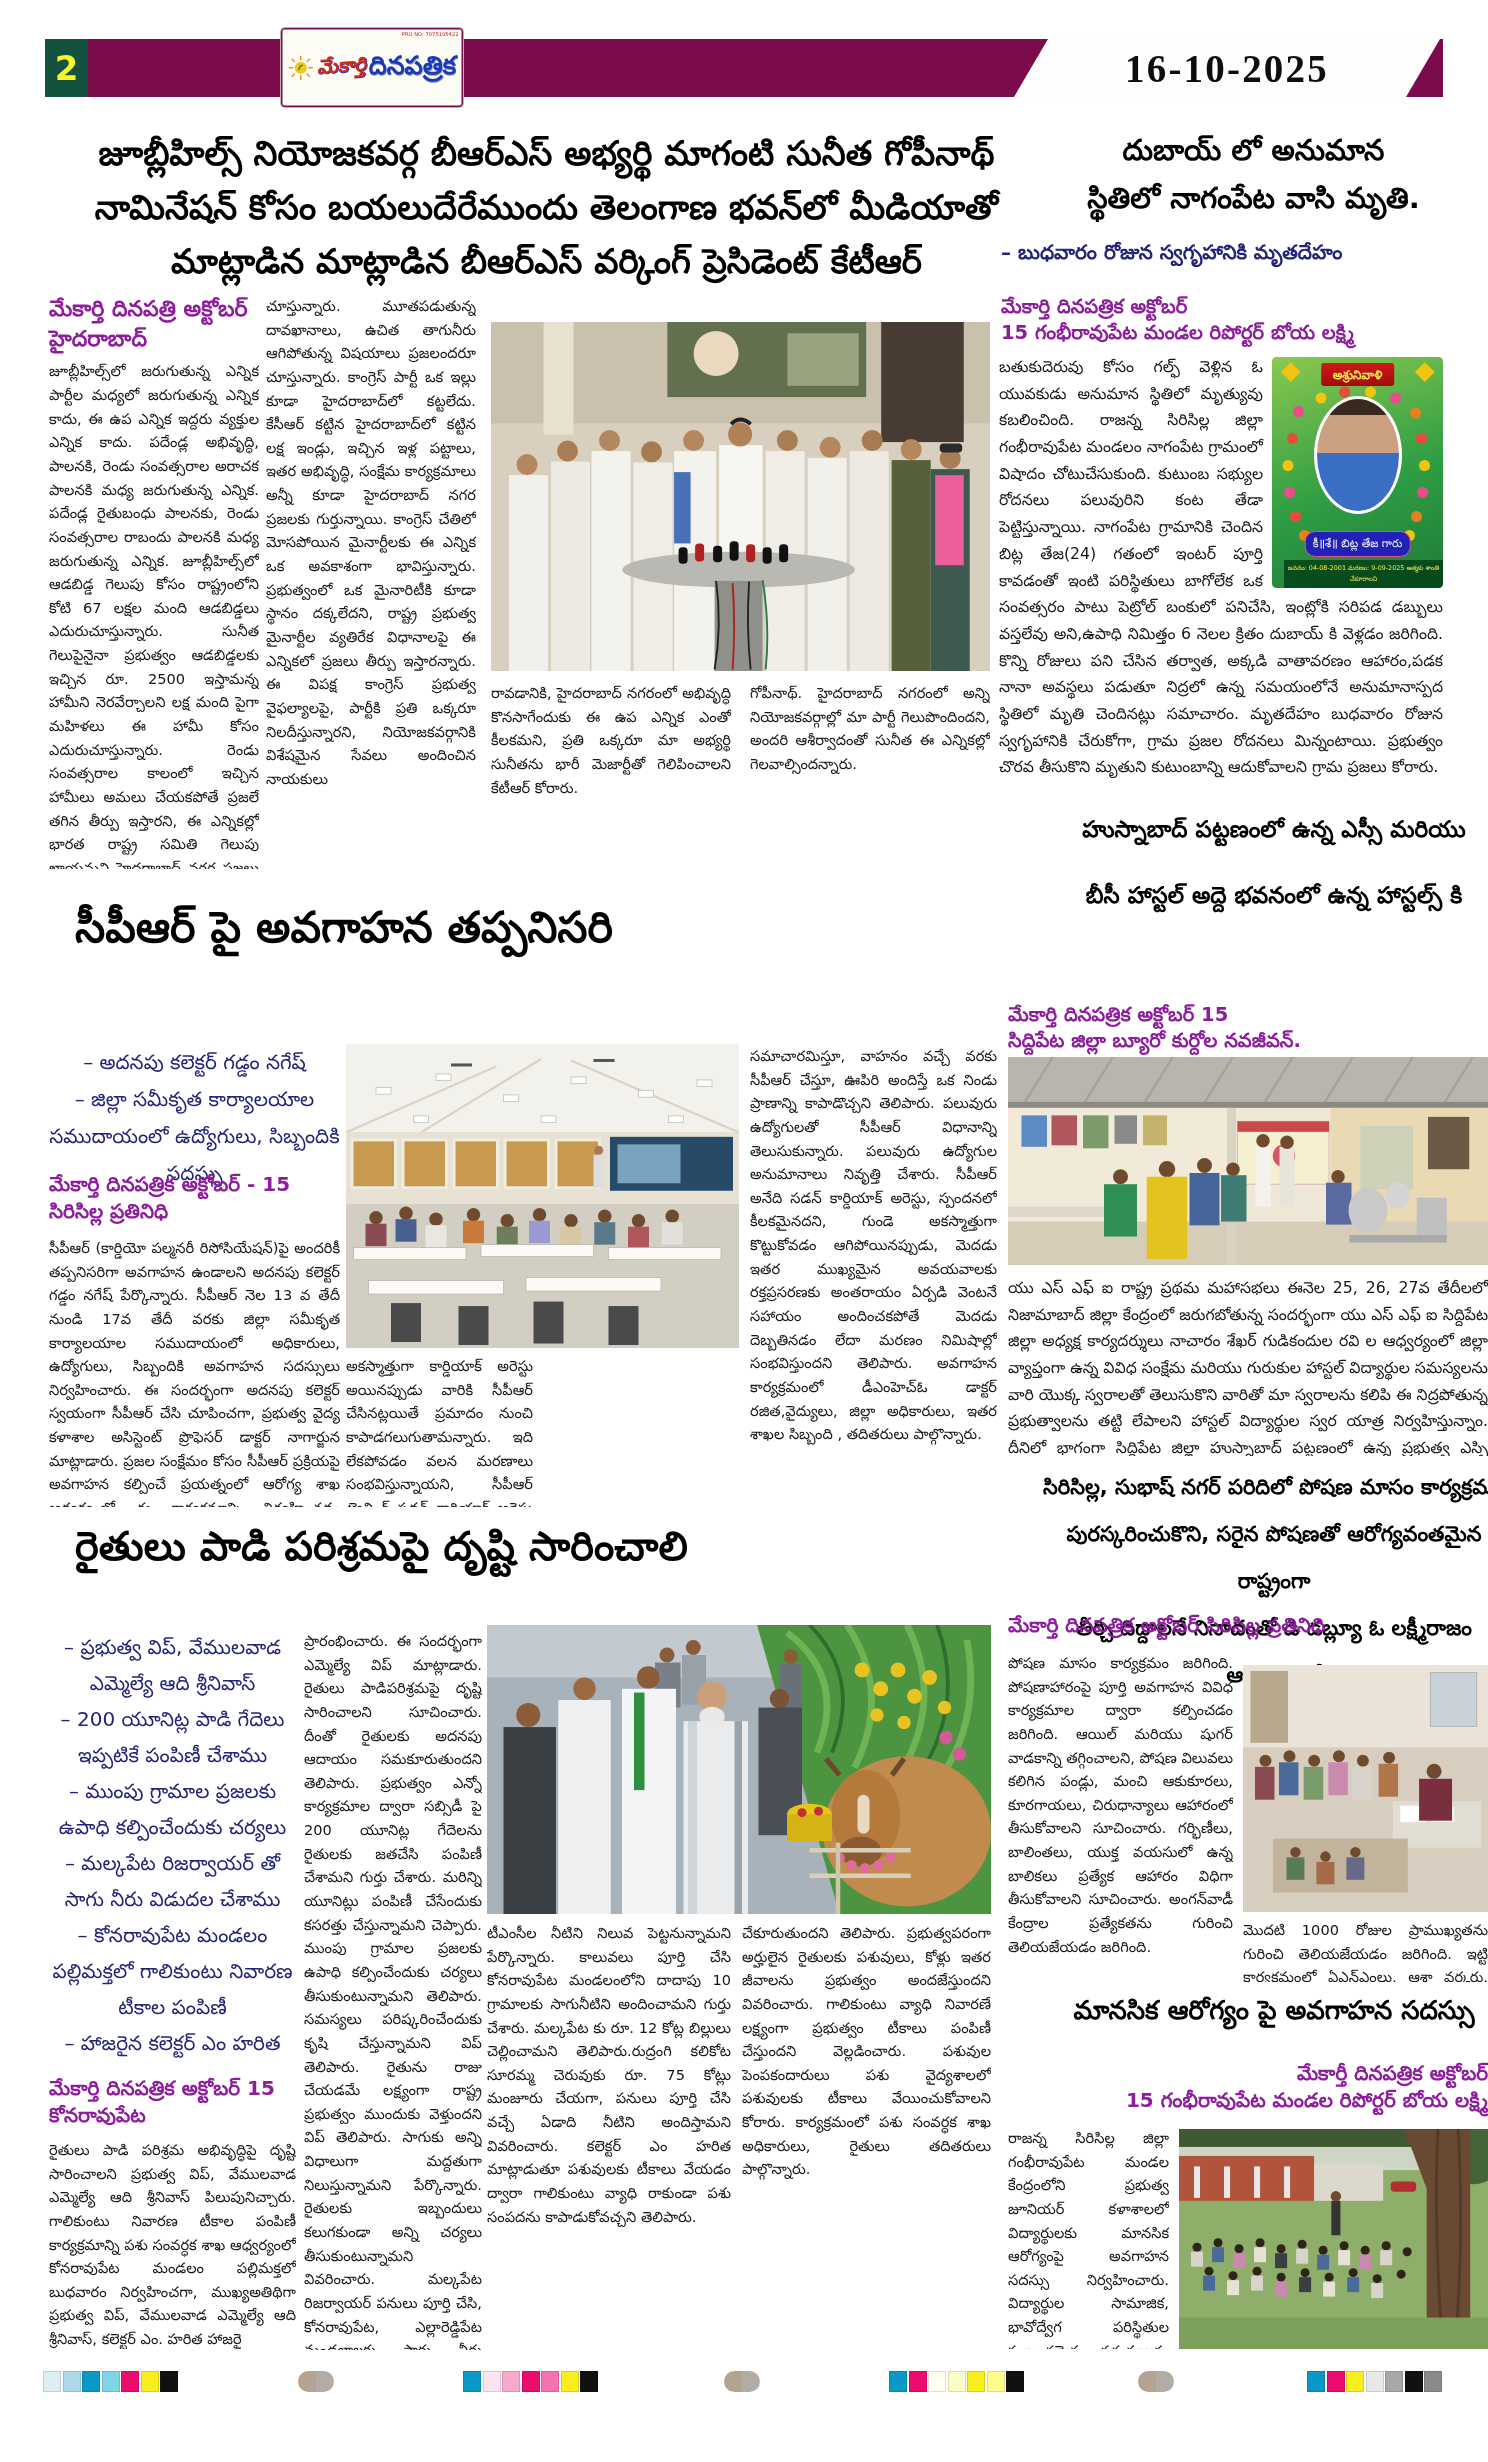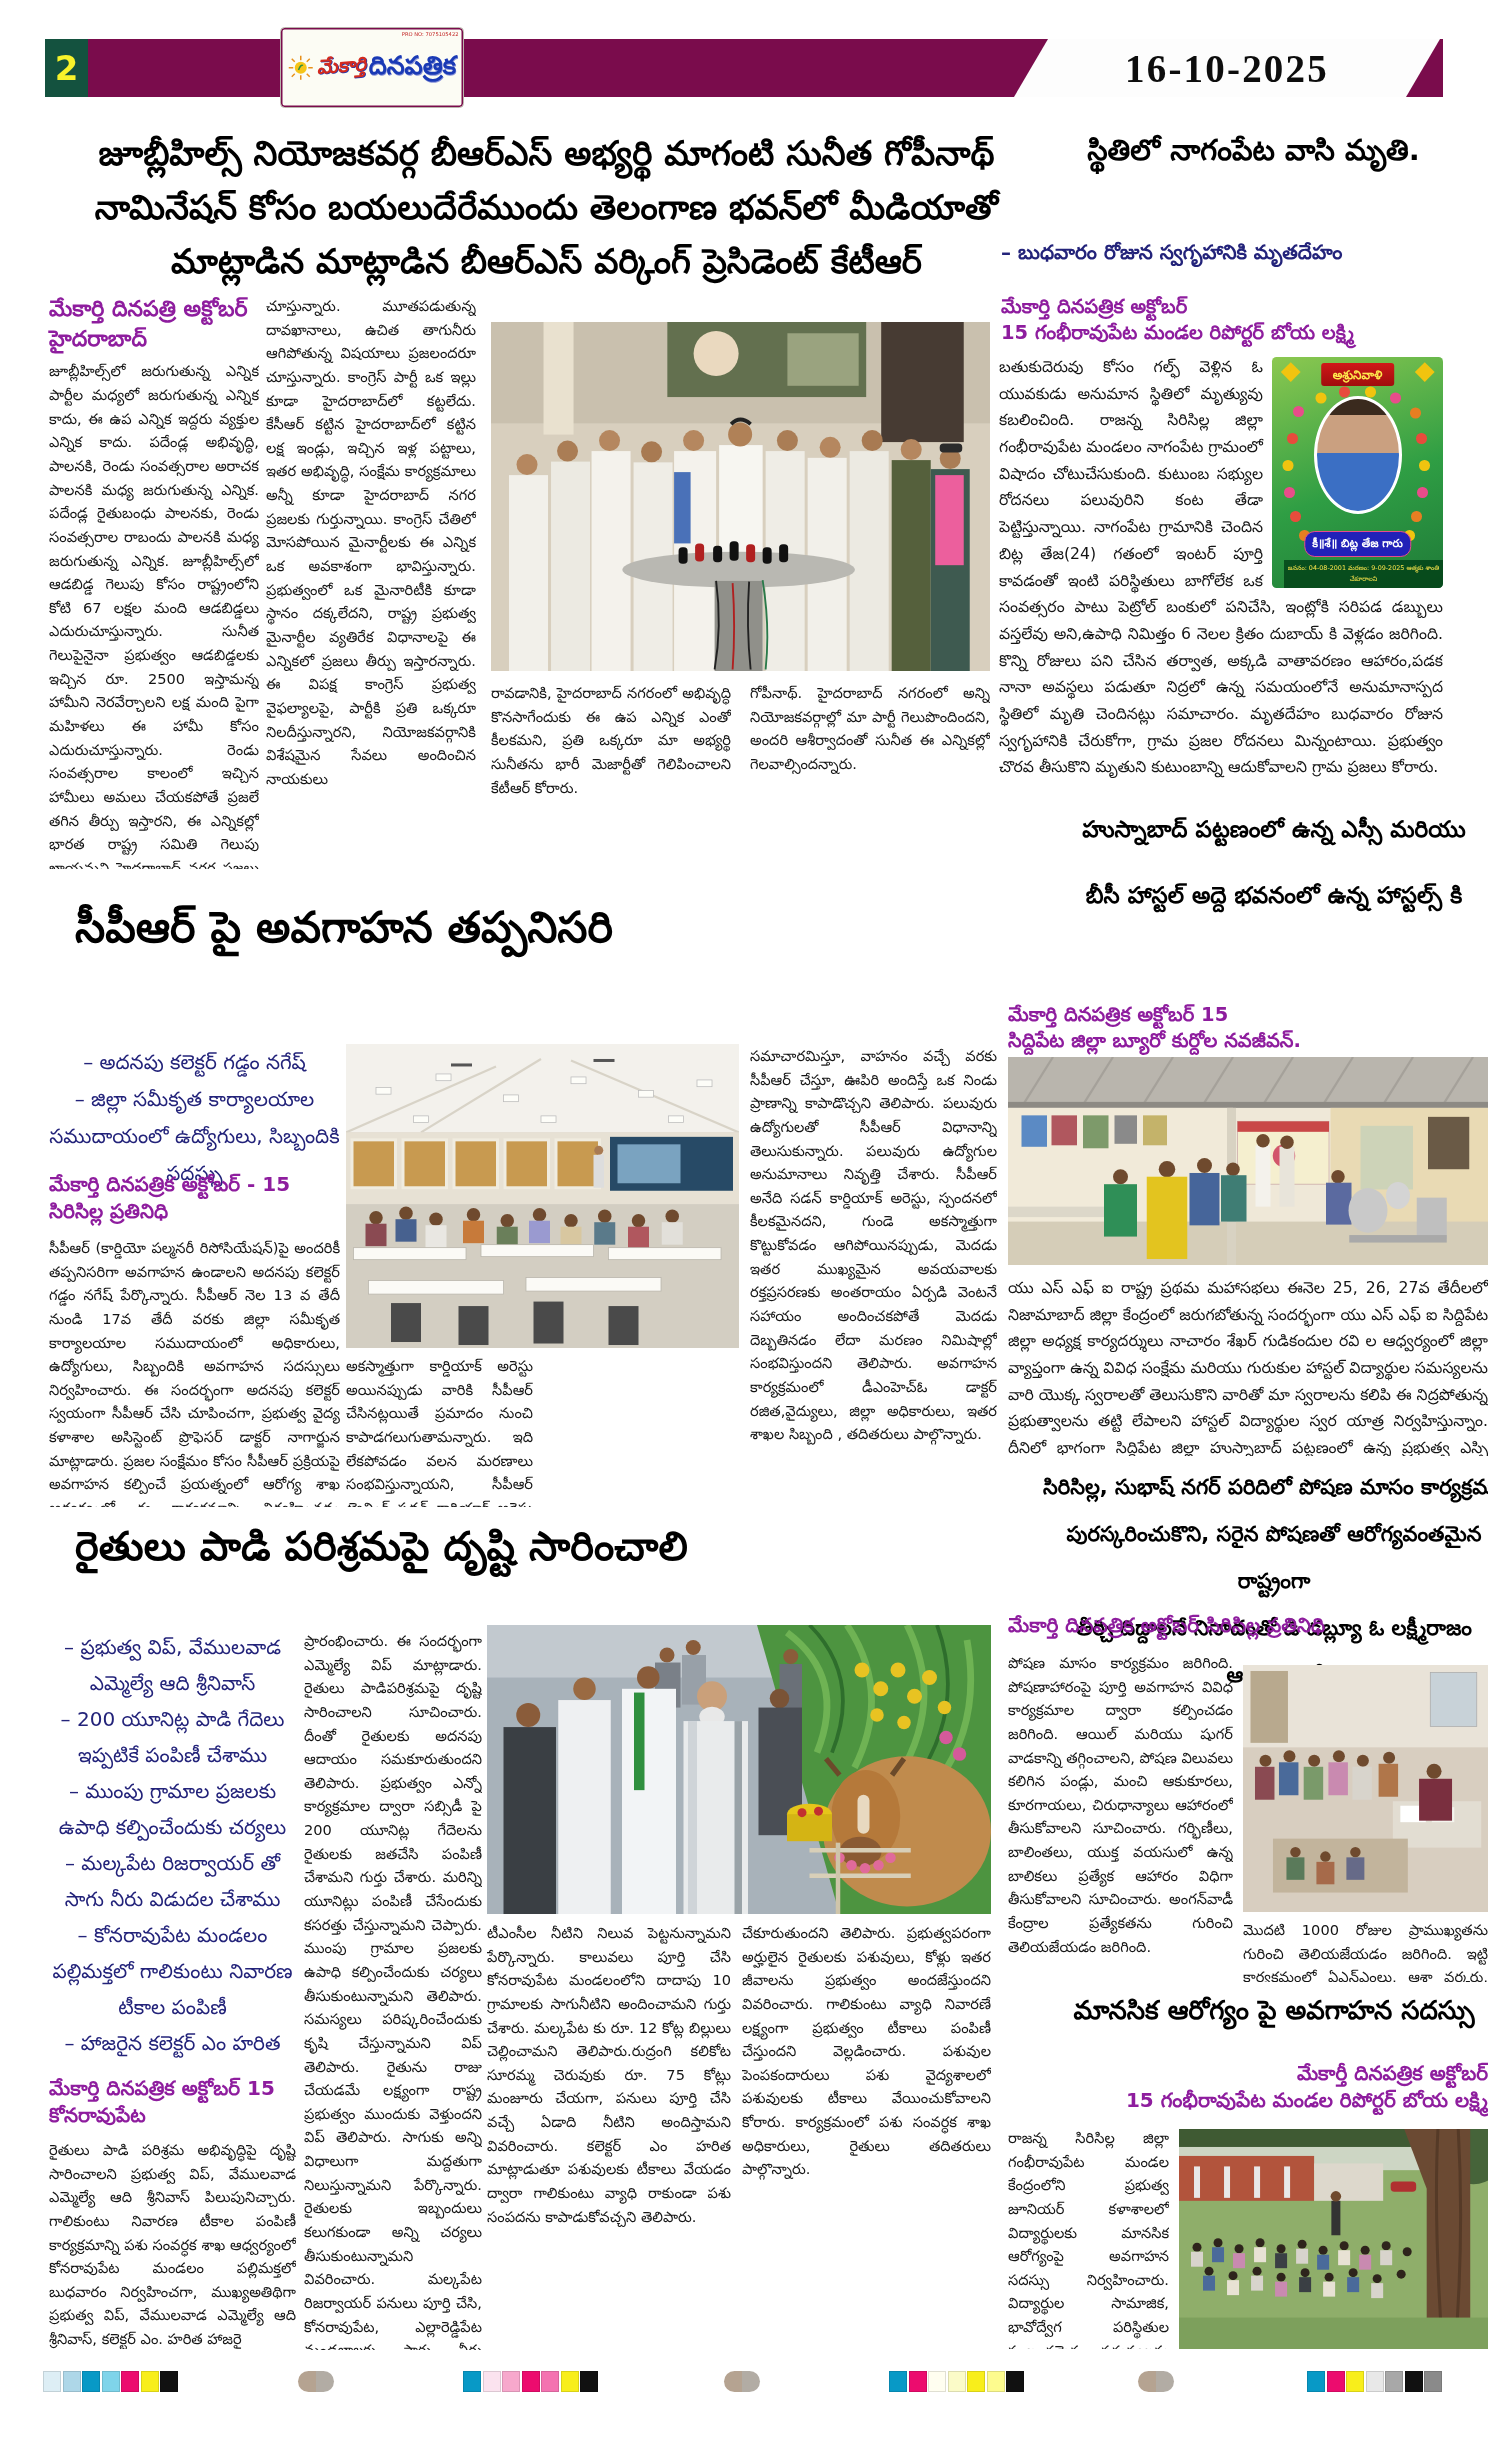--- a/index.html
+++ b/index.html
@@ -38,21 +38,21 @@
 
   
   .poster { float:right; width:171px; height:231px; margin:3px 0 4.5px 9px; position:relative; border-radius:4.5px; background:linear-gradient(160deg,#8cc850,#2f9e44 55%,#1f7a38); overflow:hidden; }
   .poster-banner { position:absolute; top:6px; left:50%; transform:translateX(-50%); background:linear-gradient(#d01818,#a00d0d); color:#ffe84d; font-size:12px; font-weight:bold; padding:1.5px 12px; border-radius:3px; white-space:nowrap; }
   .poster-lamp { position:absolute; top:7.5px; width:13.5px; height:13.5px; background:#f1c40f; transform:rotate(45deg); }
   .poster-lamp.l { left:12px; } .poster-lamp.r { right:12px; }
   .poster-flowers { position:absolute; left:21px; top:49px; width:10.5px; height:10.5px; border-radius:50%; background:#e84d8a;
     box-shadow:22.5px -13.5px 0 #f1c40f,46px -19.5px 0 #e74c3c,72px -19.5px 0 #f1c40f,97px -13.5px 0 #e84d8a,117px 1.5px 0 #e67e22,123px 27px 0 #e74c3c,126px 54px 0 #f1c40f,124px 81px 0 #e84d8a,118px 105px 0 #e67e22,-6px 27px 0 #e74c3c,-10.5px 54px 0 #f1c40f,-9px 81px 0 #e84d8a,-3px 105px 0 #e74c3c,111px 124px 0 #f1c40f,6px 124px 0 #e67e22; }
   .poster-photo { position:absolute; left:50%; top:39px; transform:translateX(-50%); width:88px; height:118px; border-radius:50%; border:3px solid #fff;
     background:linear-gradient(180deg,#3a2a1e 0 14%,#caa080 14% 48%,#3b6fc4 48% 100%); }
-  .poster-name { position:absolute; left:50%; bottom:31.5px; transform:translateX(-50%); background:#2121b8; border:1.5px solid #e84d8a; color:#fff; font-size:11px; font-weight:bold; padding:2.2px 7.5px; border-radius:10.5px; white-space:nowrap; }
+  .poster-name { position:absolute; left:50%; bottom:31.5px; transform:translateX(-50%); background:#2121b8; border:1.5px solid #e84d8a; color:#fff; font-size:11px; font-weight:normal; padding:2.2px 7.5px; border-radius:10.5px; white-space:nowrap; }
   .poster-footer { position:absolute; left:12px; right:0; bottom:0; background:rgba(0,60,20,.78); color:#ffe84d; font-size:6.4px; text-align:center; padding:3px 1.5px; }
 
   
   .swatch-group { display:flex; gap:1.5px; position:absolute; top:2371px; }
   .swatch { width:18px; height:21px; border:0.7px solid rgba(0,0,0,.12); }
   .blob { position:absolute; top:2371px; width:36px; height:21px; border-radius:10.5px; background:linear-gradient(90deg,#b5a391 50%,#b2aca4 50%); }
 </style>
 </head>
 <body>
 
@@ -145,20 +145,21 @@
     <path d="M300 345 q8 60 -2 118" stroke="#222" stroke-width="2.5" fill="none"></path>
     <path d="M322 348 q4 58 0 115" stroke="#b02020" stroke-width="2.5" fill="none"></path>
     <path d="M344 346 q-4 60 2 117" stroke="#222" stroke-width="2.5" fill="none"></path>
     <path d="M362 344 q10 62 4 119" stroke="#2a7a4a" stroke-width="2.5" fill="none"></path>
   </svg>
 </div>
 <div class="abs col" style="left:491px;top:681px;width:240px;height:191px;">రావడానికి, హైదరాబాద్ నగరంలో అభివృద్ధి కొనసాగేందుకు ఈ ఉప ఎన్నిక ఎంతో కీలకమని, ప్రతి ఒక్కరూ మా అభ్యర్థి సునీతను భారీ మెజార్టీతో గెలిపించాలని కేటీఆర్ కోరారు.</div>
 <div class="abs col" style="left:750px;top:681px;width:240px;height:191px;">గోపీనాథ్. హైదరాబాద్ నగరంలో అన్ని నియోజకవర్గాల్లో మా పార్టీ గెలుపొందిందని, అందరి ఆశీర్వాదంతో సునీత ఈ ఎన్నికల్లో గెలవాల్సిందన్నారు.</div>
 
 <div class="abs headline h-dubai" style="left:1012px;top:126px;width:431px;">
+  <div>దుబాయ్ లో అనుమాన</div>
   <div>స్థితిలో నాగంపేట వాసి మృతి.</div>
 </div>
 <div class="abs subhead" style="left:1001px;top:238px;width:420px;">– బుధవారం రోజున స్వగృహానికి మృతదేహం</div>
 <div class="abs byline" style="left:1001px;top:294px;width:442px;font-size:19.5px;">
   <div>మేకార్తి దినపత్రిక అక్టోబర్</div>
   <div>15 గంభీరావుపేట మండల రిపోర్టర్ బోయ లక్ష్మి</div>
 </div>
 <div class="abs col col-lg" style="left:999px;top:354px;width:444px;height:439px;">
   <div class="poster">
     <div class="poster-flowers"></div>

